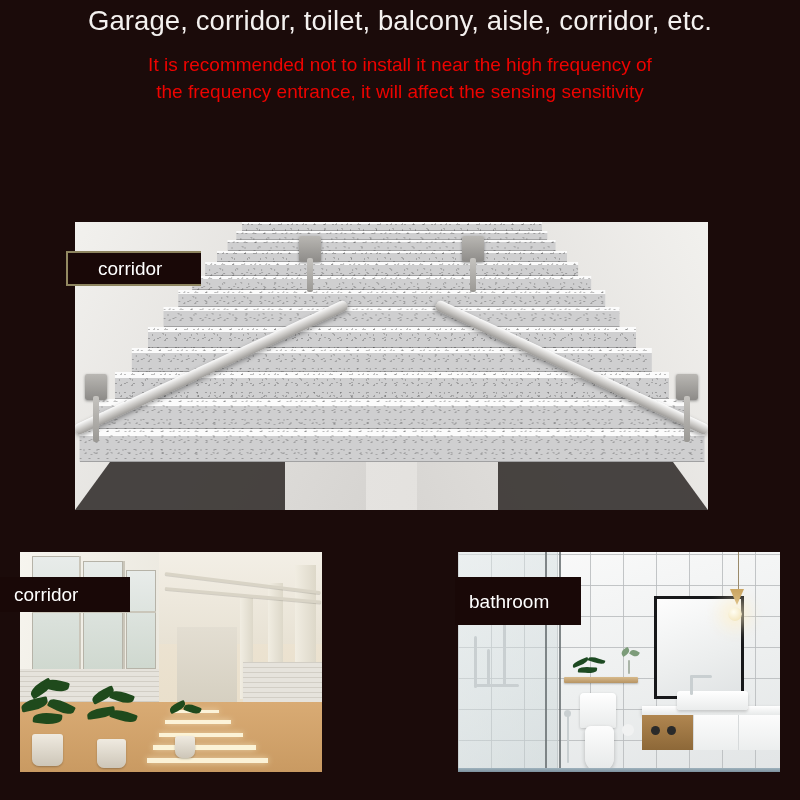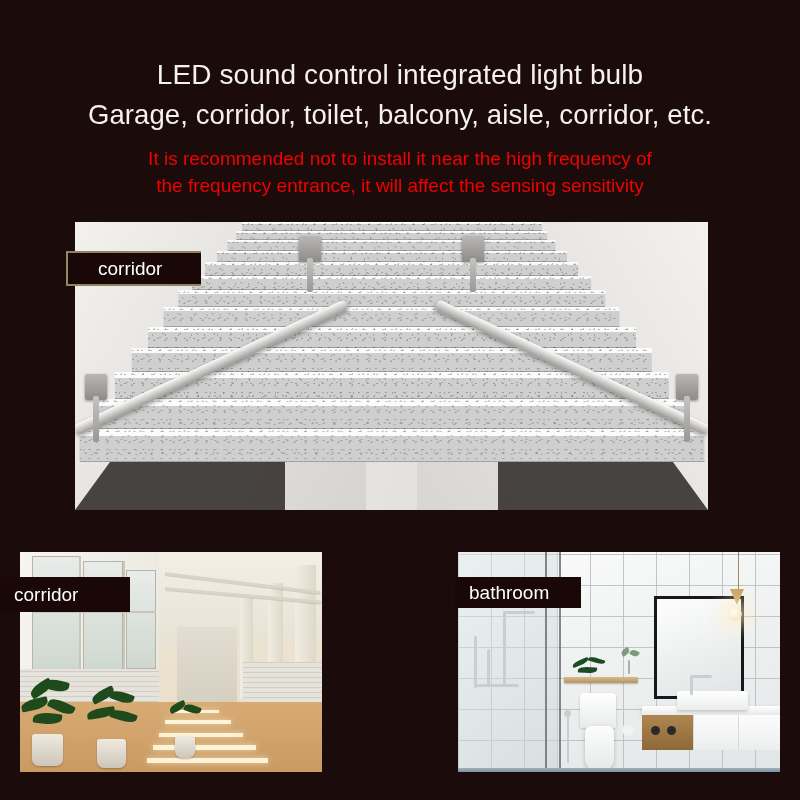--- a/index.html
+++ b/index.html
@@ -39,21 +39,21 @@
   .badge.b-stairs{
     left:66px;top:251px;width:135px;height:35px;
     padding-left:30px;box-sizing:border-box;
     border-left:2px solid #938a62;border-top:2px solid #8e8560;border-bottom:2px solid #8e8560;
   }
   .badge.b-corridor{
     left:0px;top:577px;width:130px;height:35px;
     padding-left:14px;box-sizing:border-box;
   }
   .badge.b-bathroom{
-    left:455px;top:577px;width:126px;height:31px;
+    left:455px;top:577px;width:126px;height:48px;
     padding-left:14px;box-sizing:border-box;
   }
 
   
   #stairs-photo{left:75px;top:222px;width:633px;height:288px;}
   .st-wall{position:absolute;inset:0;background:
       linear-gradient(100deg,#efedea 0%,#e6e4e1 40%,#dedcd9 100%);}
   
   .st-side{position:absolute;top:0;bottom:0;width:46%;
     background:linear-gradient(120deg,#f2f1ee,#e2e0dd 55%,#d6d4d1);}
@@ -165,21 +165,20 @@
   .ba-leaf{position:absolute;background:#1d4a22;border-radius:60% 5% 60% 5%;}
   .ba-bottomedge{position:absolute;left:0;right:0;bottom:0;height:4px;
     background:linear-gradient(180deg,#9fb2bd,#7d919d);}
 </style>
 </head>
 <body>
 
 <div class="stage">
 
   <div class="headings">
-    <div class="h-white l1">LED sound control integrated light bulb</div>
     <div class="h-white l2">Garage, corridor, toilet, balcony, aisle, corridor, etc.</div>
     <div class="h-red r1">It is recommended not to install it near the high frequency of</div>
     <div class="h-red r2">the frequency entrance, it will affect the sensing sensitivity</div>
   </div>
 
   <div class="photo" id="stairs-photo">
     <div class="st-wall"></div>
     <div class="st-side left"></div>
     <div class="st-side right"></div>
     <div class="st-stringer left"></div>

